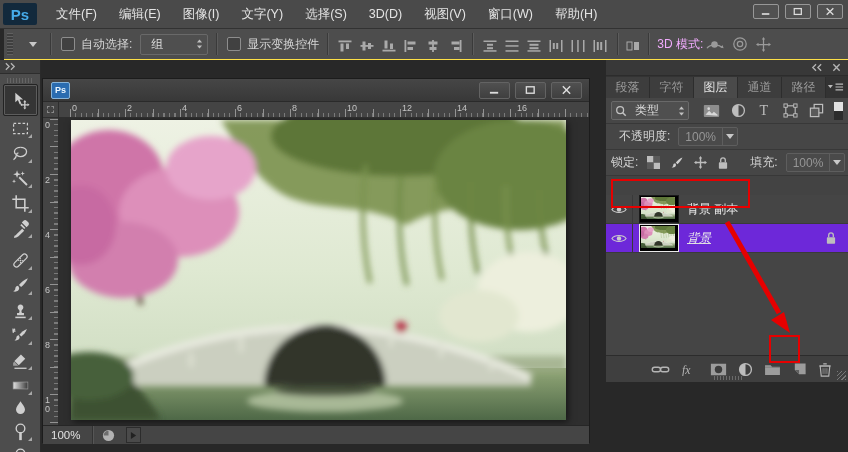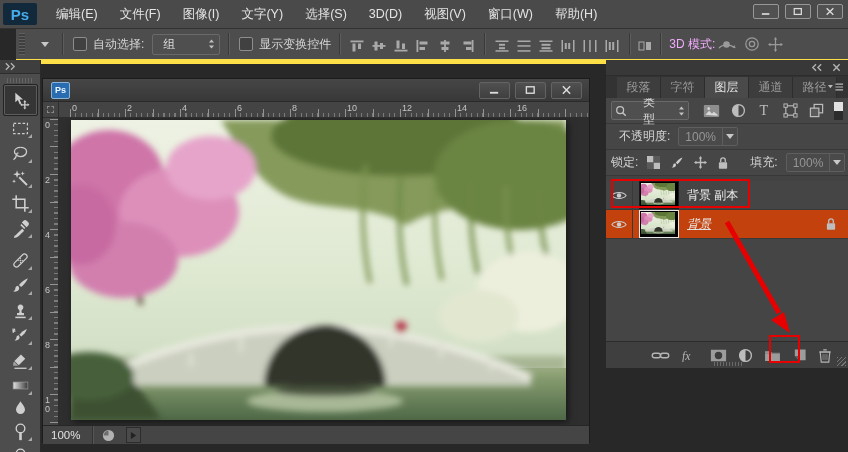--- a/index.html
+++ b/index.html
@@ -13,22 +13,22 @@
            border-bottom:1px solid #323232;display:flex;align-items:center;}
   .ps-logo{width:34px;height:22px;margin:0 8px 0 3px;background:#12293c;color:#46abe9;
            font-weight:bold;font-size:15px;display:flex;align-items:center;justify-content:center;border-radius:2px;}
   .mi{padding:0 11px;font-size:12.5px;color:#e4e4e4;line-height:28px;white-space:nowrap;}
   .winbtns{position:absolute;right:5px;top:4px;display:flex;gap:6px;}
   .wbtn{width:24px;height:13px;border:1px solid #979797;border-radius:2px;background:#515151;
         display:flex;align-items:center;justify-content:center;}
   .wbtn svg{width:10px;height:9px;}
 
   
-  .optionsbar{position:absolute;left:16px;top:29px;right:0;height:30px;background:#4d4d4d;
-              border-bottom:5px solid #fde047;display:flex;align-items:center;}
+  .optionsbar{position:absolute;left:4px;top:29px;right:0;height:30px;background:#4d4d4d;
+              border-bottom:1px solid #fde047;display:flex;align-items:center;}
   .grip-v{width:6px;height:22px;margin:0 7px 0 3px;
           background:repeating-linear-gradient(to bottom,#606060 0 1px,#3f3f3f 1px 3px);}
   .sep{width:1px;height:22px;background:#3a3a3a;box-shadow:1px 0 0 #5c5c5c;margin:0 8px;flex:none;}
   .checkbox{width:12px;height:12px;border:1px solid #8d8d8d;background:#414141;border-radius:2px;margin:0 6px 0 2px;flex:none;}
   .lbl{font-size:12px;color:#d4d4d4;white-space:nowrap;}
   .dim{color:#f0abfc;}
   .dd{height:19px;background:#4f4f4f;border:1px solid #696969;border-radius:2px;display:flex;
       align-items:center;justify-content:space-between;padding:0 4px 0 10px;margin-left:8px;min-width:52px;font-size:12px;}
   .tool-preset{display:flex;align-items:center;gap:4px;padding:0 5px;}
   .align-group{display:flex;align-items:center;gap:8px;margin:0 2px;}
@@ -81,40 +81,40 @@
   .status-clock{margin:0 9px;}
   .doc-info-box{height:14px;border:1px solid #2c2c2c;background:#424242;display:flex;align-items:center;
                 padding:0 20px;margin-left:4px;}
   .status-play{width:13px;height:14px;border:1px solid #2c2c2c;background:#4a4a4a;display:flex;
                align-items:center;justify-content:center;margin-left:2px;}
 
   
   .dock{position:absolute;left:606px;top:60px;width:242px;height:303px;background:#434343;}
   .dock-head{height:16px;background:#383838;border-bottom:1px solid #2c2c2c;display:flex;justify-content:flex-end;
              align-items:center;gap:9px;padding-right:7px;box-sizing:border-box;}
-  .dock-tabs{height:22px;background:#333;display:flex;align-items:flex-end;position:relative;justify-content:center;}
+  .dock-tabs{height:22px;background:#333;display:flex;align-items:flex-end;position:relative;}
   .tab{width:44px;height:21px;line-height:21px;text-align:center;font-size:12px;color:#9b9b9b;
        background:#3d3d3d;border-right:1px solid #2d2d2d;box-sizing:border-box;}
   .tab.active{background:#4a4a4a;color:#e0e0e0;}
   .tab-menu{position:absolute;right:4px;top:6px;}
   .p-row{height:26px;border-bottom:1px solid #383838;display:flex;align-items:center;background:#464646;
          padding:0 5px;box-sizing:border-box;font-size:12px;gap:5px;}
   .filter-dd{width:78px;height:19px;background:#4f4f4f;border:1px solid #696969;border-radius:2px;
-             display:flex;align-items:center;gap:16px;padding:0 3px;box-sizing:border-box;}
+             display:flex;align-items:center;gap:8px;padding:0 3px;box-sizing:border-box;}
   .filter-icons{display:flex;align-items:center;gap:11px;margin-left:9px;}
   .blend-dd{width:132px;height:19px;background:#4f4f4f;border:1px solid #696969;border-radius:2px;
             display:flex;align-items:center;justify-content:space-between;padding:0 4px 0 8px;box-sizing:border-box;}
   .val-box{height:19px;background:#4a4a4a;border:1px solid #5e5e5e;border-radius:2px;display:flex;
            align-items:center;box-sizing:border-box;margin-left:3px;}
   .val-box .v{padding:0 6px;color:#969696;}
   .val-box .vb{width:14px;height:100%;border-left:1px solid #5e5e5e;display:flex;align-items:center;justify-content:center;}
   .lock-icons{display:flex;align-items:center;gap:10px;margin:0 4px;}
   .layer-list{height:160px;background:#454545;position:relative;}
   .layer-row{height:28px;display:flex;align-items:center;border-bottom:1px solid #3a3a3a;position:relative;}
-  .layer-row.sel{background:#c2410c;text-decoration:underline;}
+  .layer-row.sel{background:#6d28d9;text-decoration:underline;}
   .eye-cell{width:26px;height:100%;display:flex;align-items:center;justify-content:center;border-right:1px solid #393939;flex:none;}
   .thumb{width:36px;height:24px;margin:0 9px 0 7px;background:#000;padding:1px;outline:1px solid #1a1a1a;flex:none;}
   .layer-row.sel .thumb{outline:1px solid #e8e8e8;}
   .thumb svg{width:34px;height:22px;display:block;}
   .layer-name{font-size:12px;color:#ececec;white-space:nowrap;}
   .layer-row.sel .layer-name{font-style:italic;}
   .layer-lock{margin-left:auto;margin-right:11px;}
   .dock-bottom{height:27px;background:#3f3f3f;border-top:1px solid #2c2c2c;display:flex;align-items:center;
                justify-content:flex-end;gap:11px;padding-right:16px;box-sizing:border-box;position:relative;}
   .dock-bottom::before{content:"";position:absolute;left:108px;bottom:2px;width:30px;height:4px;
@@ -178,22 +178,22 @@
         <ellipse cx="254" cy="271" rx="52" ry="6" fill="#39412f" opacity=".8"></ellipse>
       </g>
     </g>
   </defs>
 </svg>
 
 <div id="app">
 
   <div class="menubar">
     <div class="ps-logo">Ps</div>
+    <span class="mi">文件(F)</span>
     <span class="mi">编辑(E)</span>
-    <span class="mi">文件(F)</span>
     <span class="mi">图像(I)</span>
     <span class="mi">文字(Y)</span>
     <span class="mi">选择(S)</span>
     <span class="mi">3D(D)</span>
     <span class="mi">视图(V)</span>
     <span class="mi">窗口(W)</span>
     <span class="mi">帮助(H)</span>
     <div class="winbtns">
       <span class="wbtn ic">
           <svg viewBox="0 0 12 10">
@@ -696,21 +696,21 @@
       <span class="val-box">
         <span class="v">100%</span>
         <span class="vb ic">
             <svg width="8" height="5" viewBox="0 0 8 5">
               <path d="M0 0l4 5 4-5z" fill="#c8c8c8"></path>
             </svg>
           </span>
       </span>
     </div>
     <div class="layer-list">
-      <div class="layer-row" style="margin-top:5px">
+      <div class="layer-row" style="margin-top:19px">
         <span class="eye-cell">
             <span class="ic">
               <svg width="16" height="11" viewBox="0 0 18 12">
                 <path d="M1 6C4.2 1.6 13.8 1.6 17 6c-3.2 4.4-12.8 4.4-16 0z" fill="none" stroke="#cccccc" stroke-width="1.2"></path>
                 <circle cx="9" cy="6" r="2.5" fill="#cccccc"></circle>
               </svg>
             </span>
           </span>
         <span class="thumb">
           <svg viewBox="0 0 495 300" preserveAspectRatio="none">

